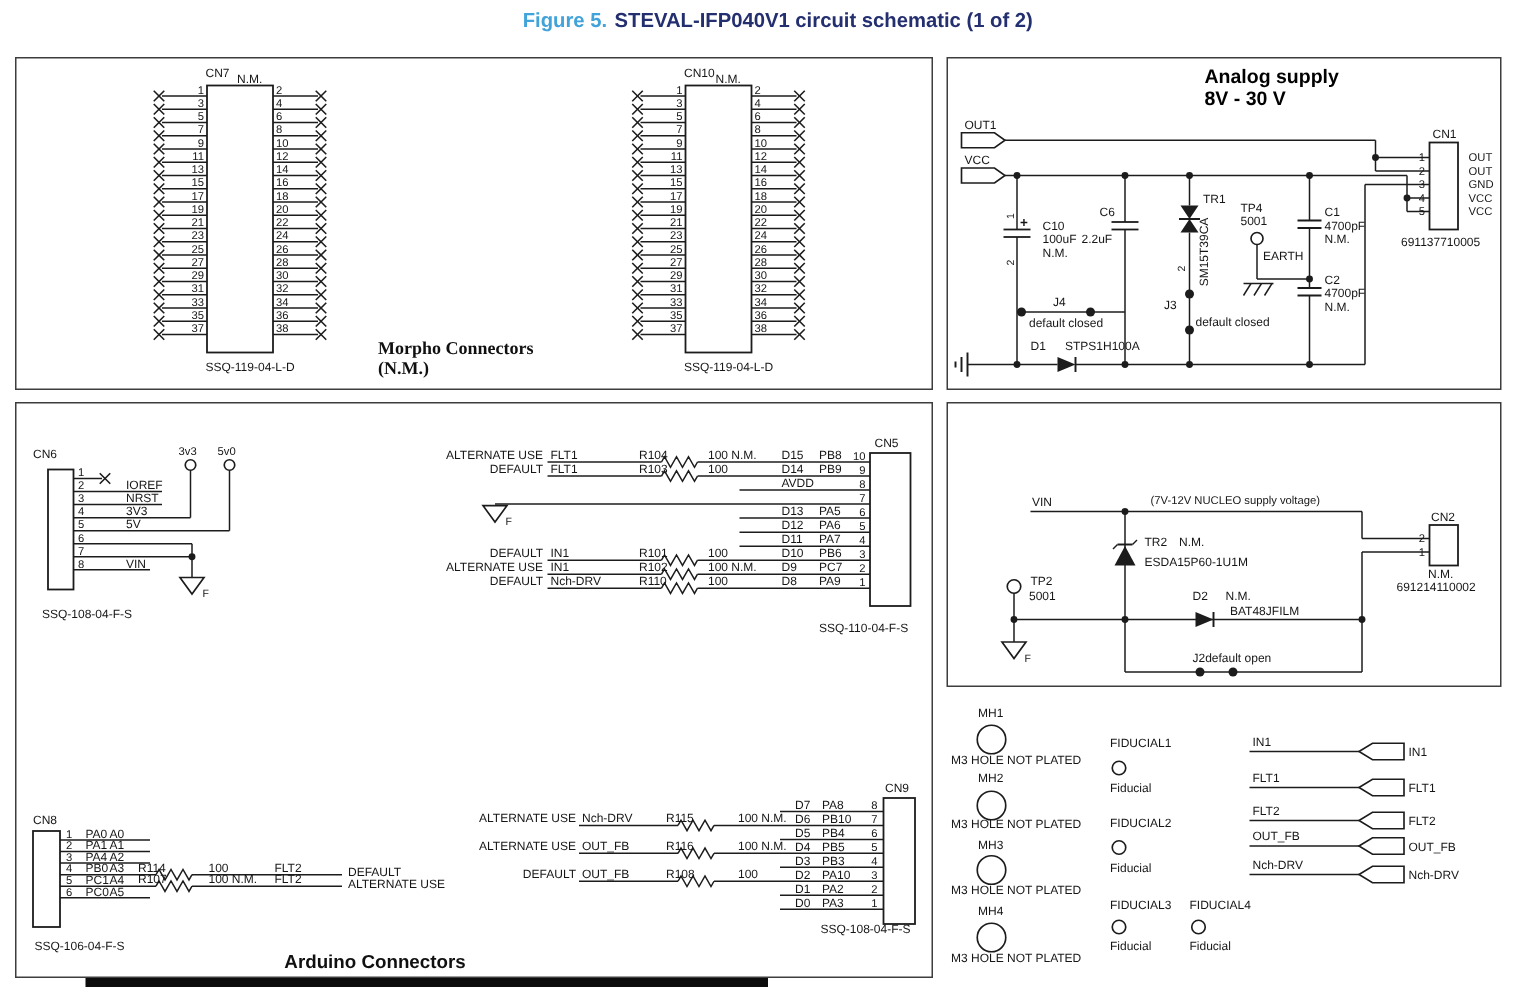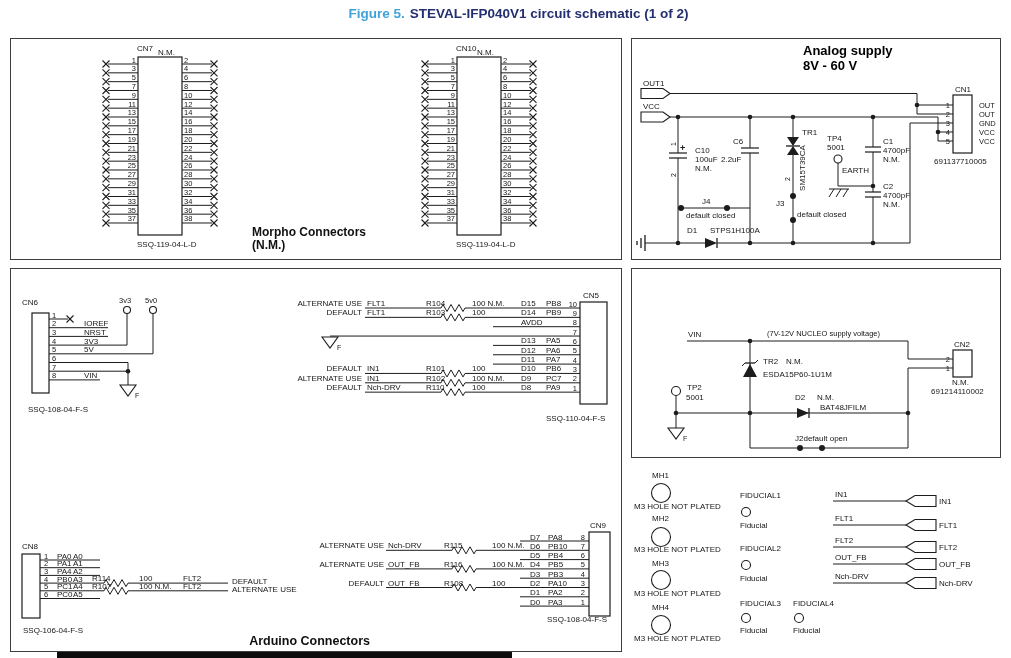--- a/index.html
+++ b/index.html
@@ -26,30 +26,30 @@
     <span class="t-blue">Figure 5.</span><span class="t-navy">STEVAL-IFP040V1 circuit schematic (1 of 2)</span>
   </div>
 
   <div class="box" style="left:10px;top:38px;width:612px;height:222px;"></div>
   <div class="box" style="left:631px;top:38px;width:370px;height:222px;"></div>
   <div class="box" style="left:10px;top:268px;width:612px;height:384px;"></div>
   <div class="box" style="left:631px;top:268px;width:370px;height:190px;"></div>
 
   <div class="hgroup" style="left:803px;top:44px;">
     <div>Analog supply</div>
-    <div>8V - 60 V</div>
+    <div>8V - 30 V</div>
   </div>
 
 
-  <div class="hsmall" style="left:252px;top:226px;">
+  <div class="hsmall" style="left:252px;top:226px;font-family:Liberation Serif, serif;">
     <div>Morpho Connectors</div>
     <div>(N.M.)</div>
   </div>
 
-  <div class="hsmall center" style="left:130px;top:635px;width:240px;font-size:12.5px;text-align:right;">
+  <div class="hsmall center" style="left:130px;top:635px;width:240px;font-size:12.5px;">
     <span>Arduino Connectors</span>
   </div>
 
   <div class="botbar"></div>
 
   <svg id="schem" width="1011" height="658">
       <g>
         <rect x="138" y="57" width="44" height="178" fill="#fff" stroke="#1c1c1c" stroke-width="1.2"></rect>
         <text x="137" y="51" font-size="8" text-anchor="start">CN7</text>
         <text x="158" y="55" font-size="8" text-anchor="start">N.M.</text>

